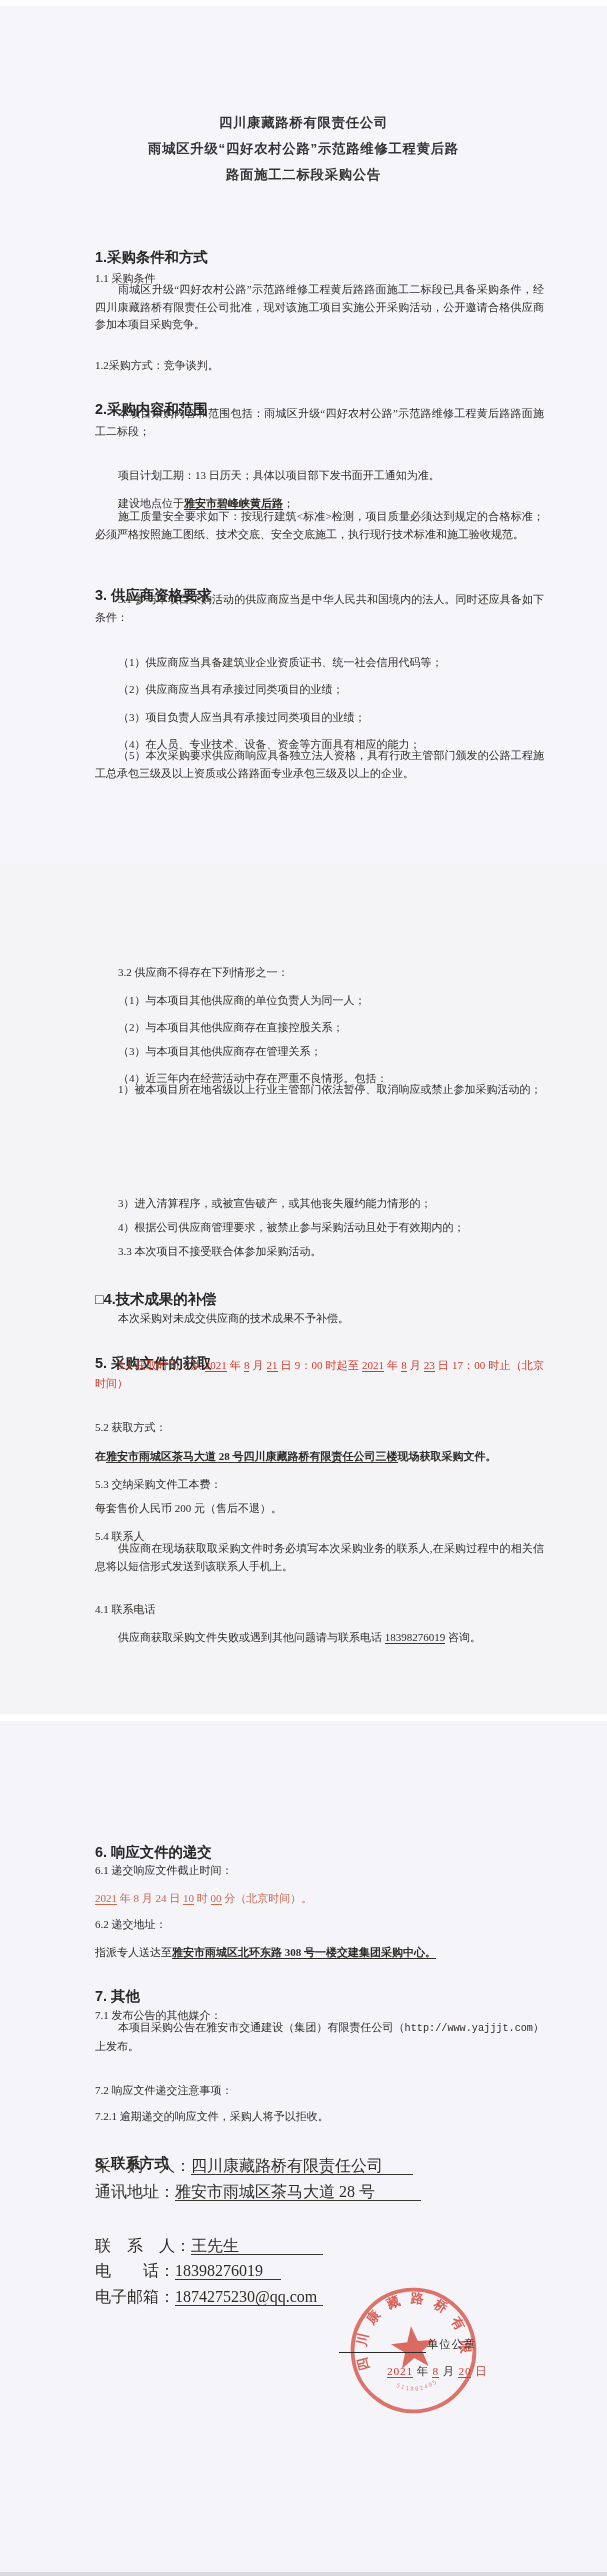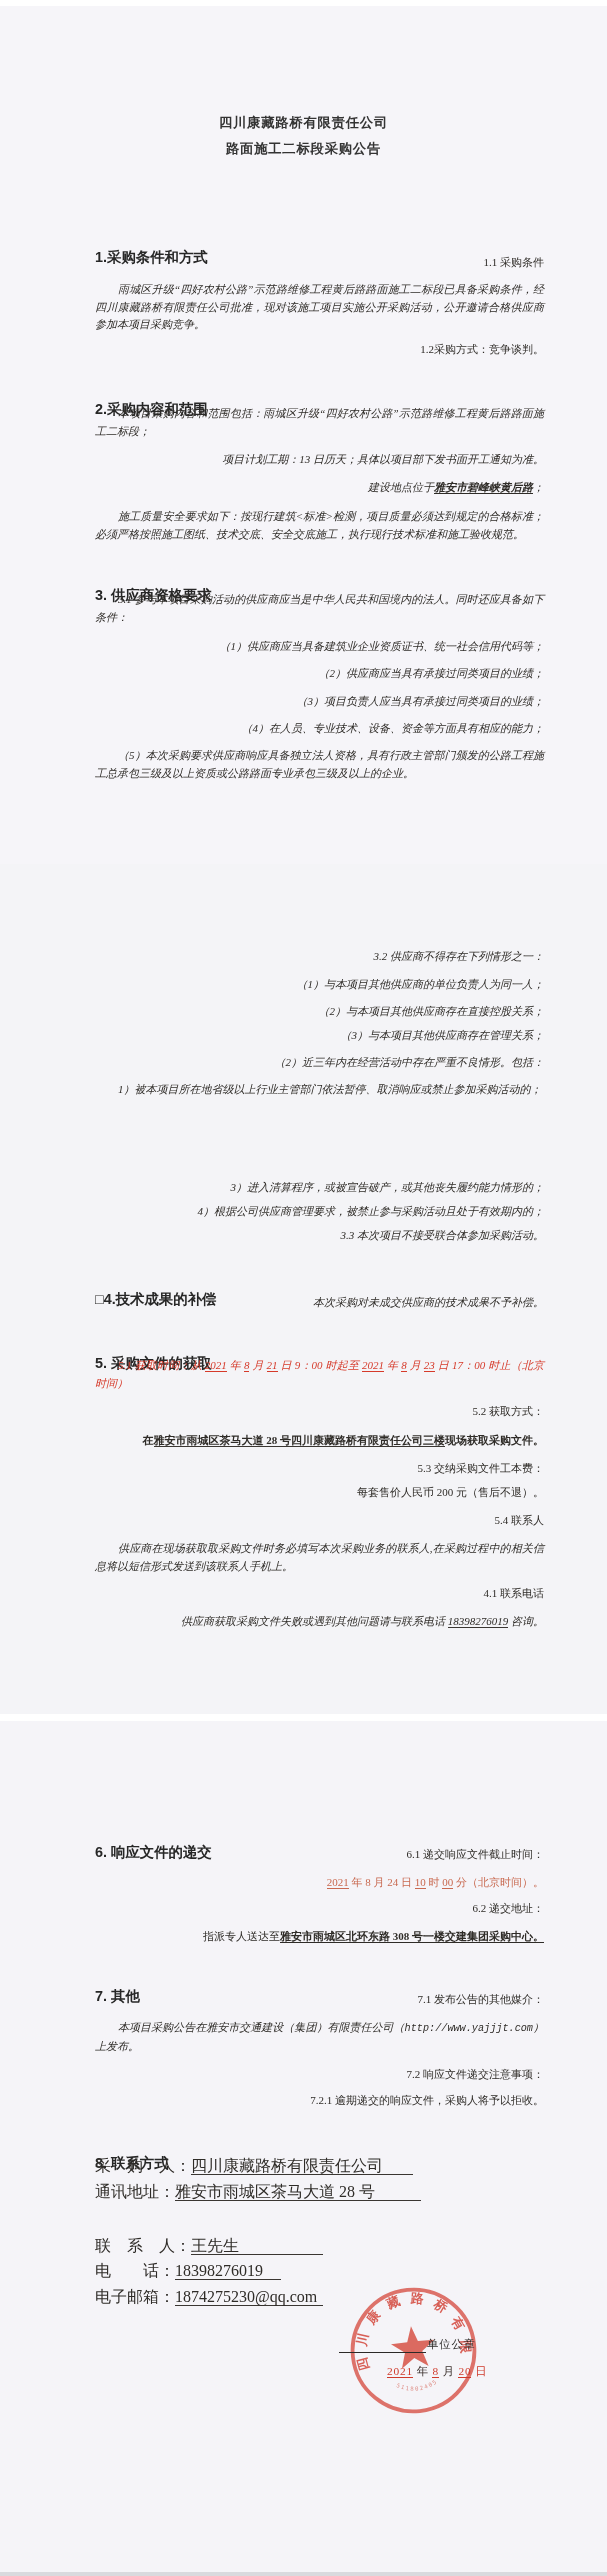--- a/index.html
+++ b/index.html
@@ -7,22 +7,22 @@
     width:607px;height:2576px;position:relative;background:#ffffff;
     font-family:"Liberation Serif","DejaVu Serif",serif;
     color:#2f2c28;
   }
   .page{position:absolute;left:0;width:607px;background:#f5f5f8;overflow:hidden;}
   #page1{top:6px;height:858px;background:#f6f5f9;}
   #page2{top:864px;height:850px;background:#f4f4f7;}
   #page3{top:1721px;height:851px;background:#f5f4f8;}
   .bottom-edge{position:absolute;left:0;top:2572px;width:607px;height:3.8px;background:#d9dade;}
   .blk{position:absolute;left:95px;width:449px;font-size:11px;line-height:17.5px;text-align:justify;}
-  .single{text-align:right;}
-  .indent{text-indent:23px;font-style:italic;}
+  .single{text-align:left;margin-top:16px;}
+  .indent{text-indent:23px;}
   .title{position:absolute;left:0;width:607px;text-align:center;
     font-family:"Liberation Sans","DejaVu Sans",sans-serif;
     font-weight:bold;font-size:13.3px;line-height:26px;color:#343434;letter-spacing:0.8px;}
   .h{position:absolute;left:95px;width:449px;
     font-family:"Liberation Sans","DejaVu Sans",sans-serif;
     font-weight:bold;font-size:14.4px;line-height:18px;color:#272727;text-align:left;margin-top:32px;}
   .red{color:#d63a2a;}
   .red2{color:#c96a51;}
   .u{border-bottom:0.8px solid #3a3632;}
   .u-red{border-bottom:0.8px solid #d63a2a;}
@@ -42,20 +42,21 @@
   .stamp-label{position:absolute;left:427px;top:616px;font-size:11.4px;color:#2c2a28;letter-spacing:0.8px;}
   .stamp-date{position:absolute;left:387px;top:643px;font-size:11.4px;color:#3a2f2c;letter-spacing:0.8px;}
   .sd{color:#cf3b2c;border-bottom:0.9px solid #cf3b2c;}
 </style>
 </head>
 <body>
 
 <div class="page" id="page1">
   <div class="title" style="top:104px;">
     <div>四川康藏路桥有限责任公司</div>
+    <div>雨城区升级“四好农村公路”示范路维修工程黄后路</div>
     <div>路面施工二标段采购公告</div>
   </div>
 
   <div class="h" style="top:210px;">1.采购条件和方式</div>
   <div class="blk single" style="top:248px;">1.1 采购条件</div>
   <div class="blk indent" style="top:275px;">雨城区升级“四好农村公路”示范路维修工程黄后路路面施工二标段已具备采购条件，经四川康藏路桥有限责任公司批准，现对该施工项目实施公开采购活动，公开邀请合格供应商参加本项目采购竞争。</div>
   <div class="blk single" style="top:335px;">1.2采购方式：竞争谈判。</div>
 
   <div class="h" style="top:362px;">2.采购内容和范围</div>
   <div class="blk indent" style="top:399px;">本项目采购内容和范围包括：雨城区升级“四好农村公路”示范路维修工程黄后路路面施工二标段；</div>
@@ -72,21 +73,21 @@
   <div class="blk single indent" style="top:687px;">（3）项目负责人应当具有承接过同类项目的业绩；</div>
   <div class="blk single indent" style="top:714px;">（4）在人员、专业技术、设备、资金等方面具有相应的能力；</div>
   <div class="blk indent" style="top:741px;">（5）本次采购要求供应商响应具备独立法人资格，具有行政主管部门颁发的公路工程施工总承包三级及以上资质或公路路面专业承包三级及以上的企业。</div>
 </div>
 
 <div class="page" id="page2">
   <div class="blk single indent" style="top:84px;">3.2 供应商不得存在下列情形之一：</div>
   <div class="blk single indent" style="top:112px;">（1）与本项目其他供应商的单位负责人为同一人；</div>
   <div class="blk single indent" style="top:139px;">（2）与本项目其他供应商存在直接控股关系；</div>
   <div class="blk single indent" style="top:163px;">（3）与本项目其他供应商存在管理关系；</div>
-  <div class="blk single indent" style="top:190px;">（2）近三年内在经营活动中存在严重不良情形。包括：</div>
+  <div class="blk single indent" style="top:190px;">（4）近三年内在经营活动中存在严重不良情形。包括：</div>
   <div class="blk indent" style="top:217px;">1）被本项目所在地省级以上行业主管部门依法暂停、取消响应或禁止参加采购活动的；</div>
   <div class="blk single indent" style="top:315px;">3）进入清算程序，或被宣告破产，或其他丧失履约能力情形的；</div>
   <div class="blk single indent" style="top:339px;">4）根据公司供应商管理要求，被禁止参与采购活动且处于有效期内的；</div>
   <div class="blk single indent" style="top:363px;">3.3 本次项目不接受联合体参加采购活动。</div>
 
   <div class="h" style="top:394px;">□4.技术成果的补偿</div>
   <div class="blk single indent" style="top:430px;">本次采购对未成交供应商的技术成果不予补偿。</div>
 
   <div class="h" style="top:458px;">5.  采购文件的获取</div>
   <div class="blk indent red" style="top:493px;">

